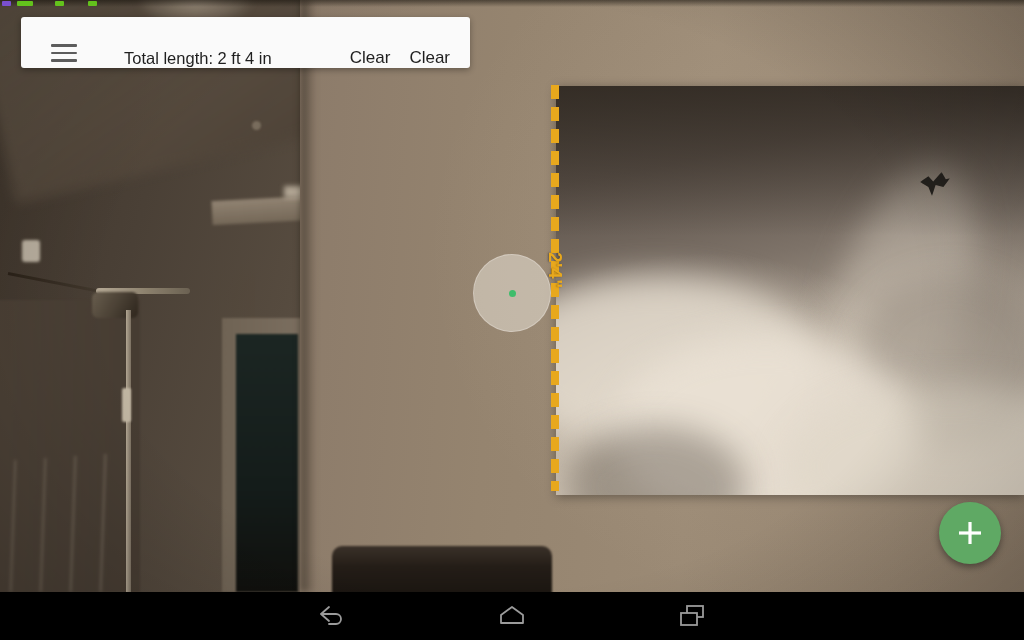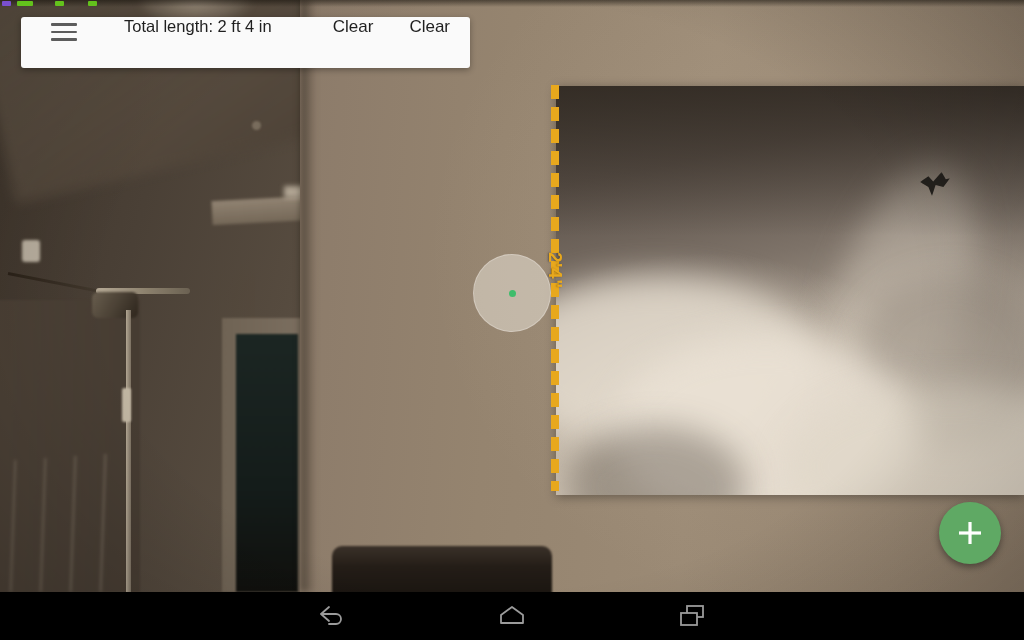--- a/index.html
+++ b/index.html
@@ -302,21 +302,21 @@
 
   
   #toolbar {
     position: absolute;
     left: 21px; top: 17px;
     width: 449px; height: 51px;
     background: #fafafa;
     border-radius: 3px;
     box-shadow: 0 2px 6px rgba(0,0,0,0.32);
     display: flex;
-    align-items: flex-start;
+    align-items: flex-end;
     padding: 0 20px 0 30px;
   }
   #menu-button {
     width: 30px; height: 30px;
     display: flex; flex-direction: column;
     justify-content: center; gap: 5px;
     cursor: pointer;
   }
   #menu-button span {
     display: block;
@@ -328,21 +328,21 @@
     flex: 0 0 auto;
     margin-left: 43px;
     font-size: 16.5px;
     color: #1f1f1f;
     white-space: nowrap;
   }
   #toolbar-actions {
     margin-left: auto;
     display: flex;
     align-items: center;
-    gap: 36px;
+    gap: 19px;
   }
   .toolbar-action {
     font-size: 17px;
     color: #1f1f1f;
     background: none;
     border: none;
     cursor: pointer;
     font-family: "Liberation Sans", sans-serif;
     padding: 0;
     white-space: nowrap;

